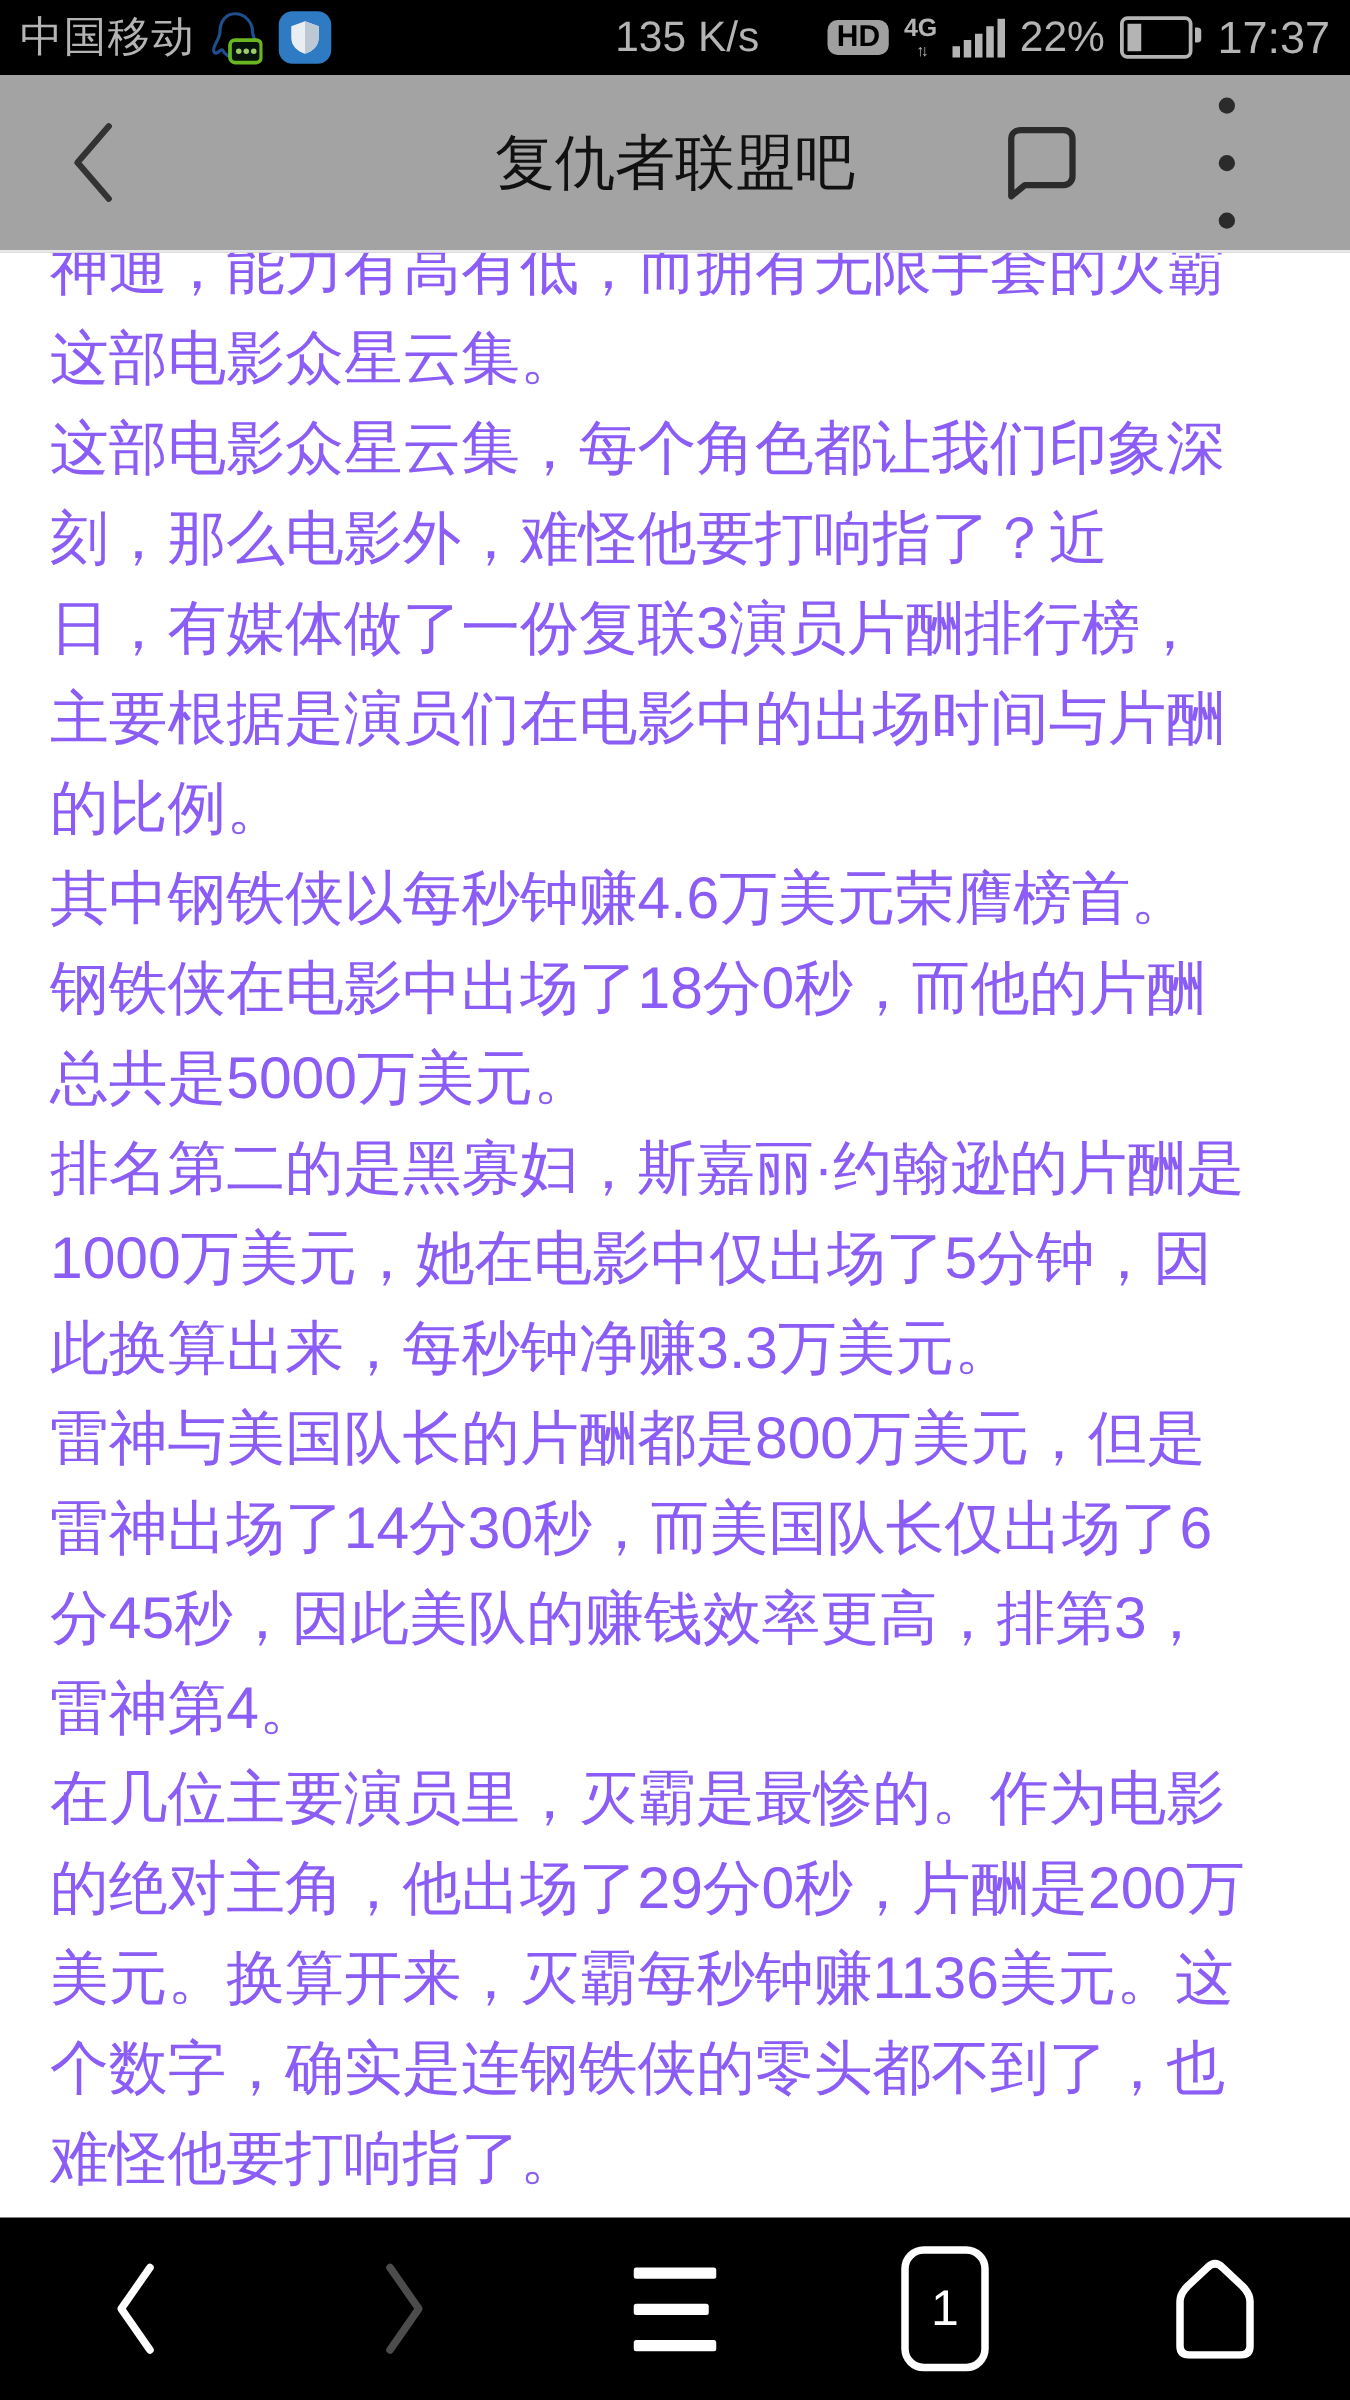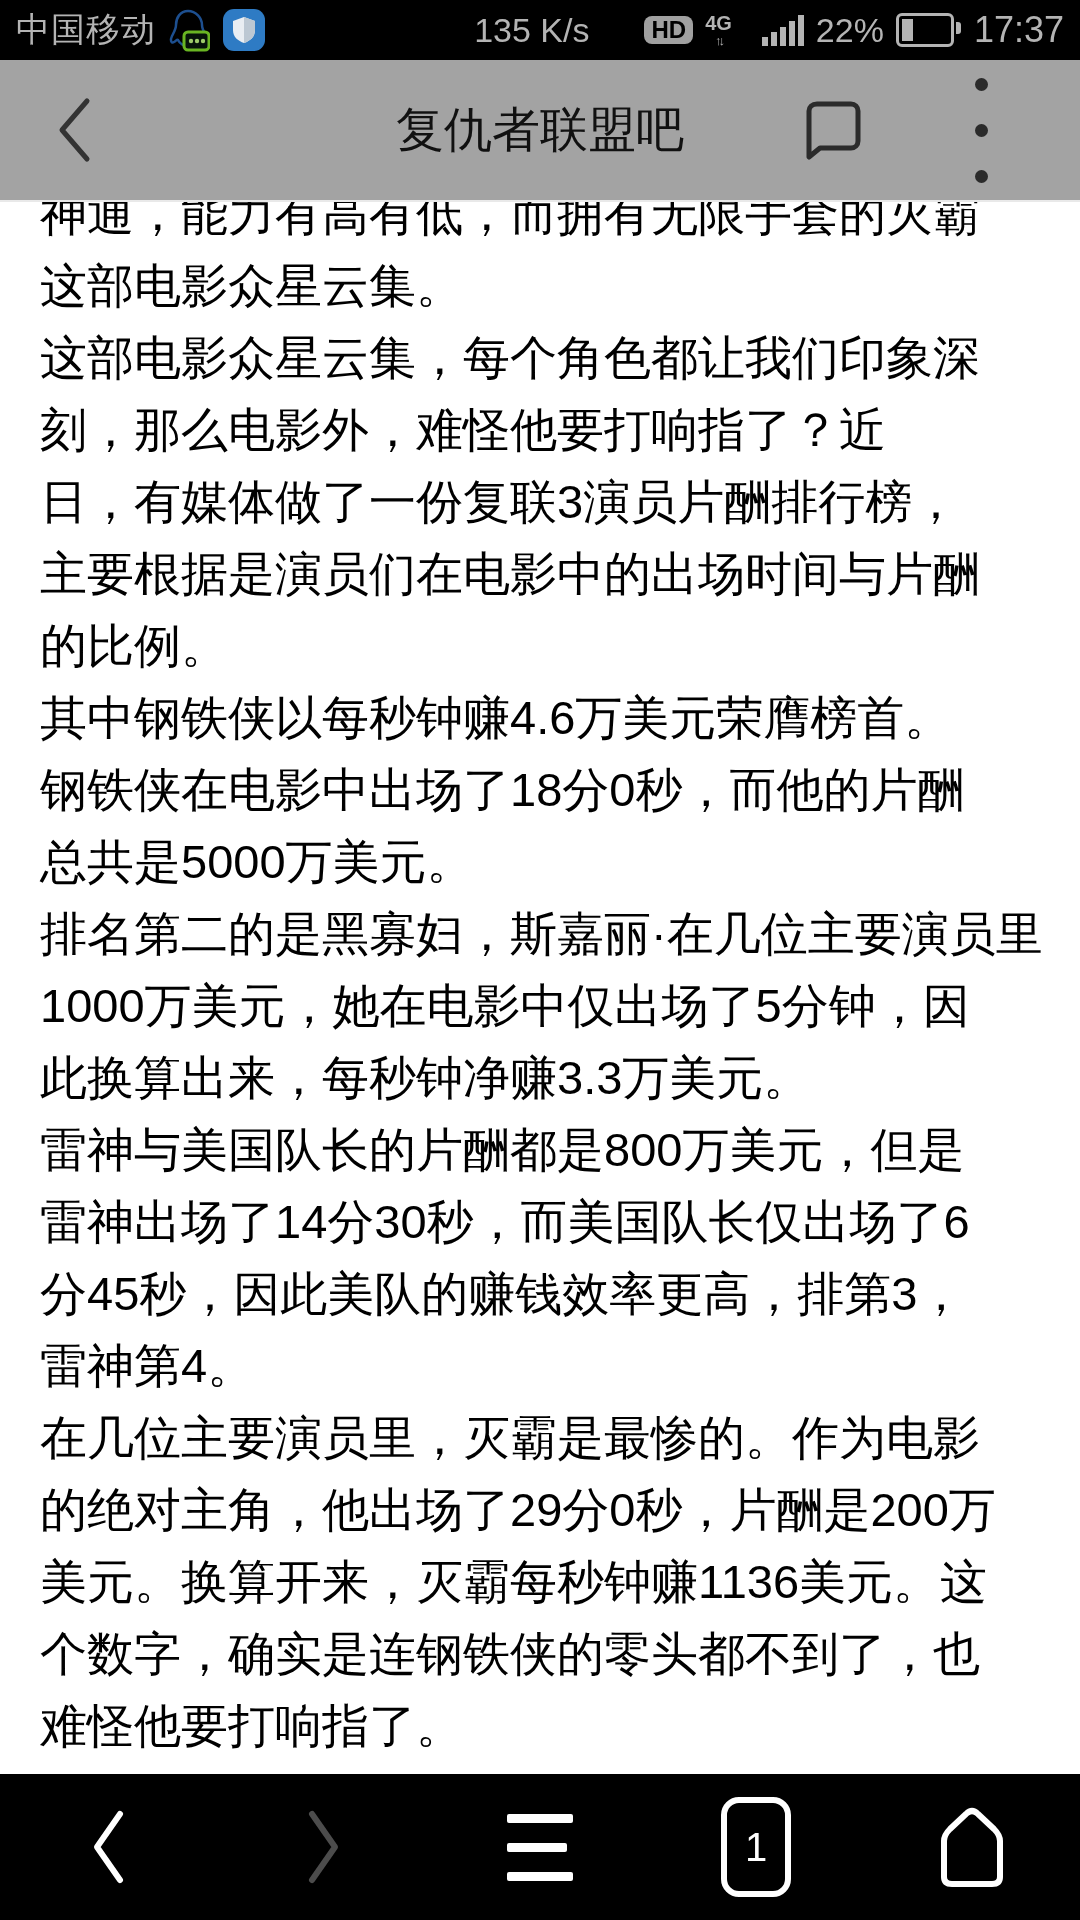--- a/index.html
+++ b/index.html
@@ -14,21 +14,21 @@
     display:flex;justify-content:space-between;align-items:center;
     padding:0 16px;font-size:34px;gap:41px;
   }
   .sb-left,.sb-right{display:flex;align-items:center;gap:12px;}
   .sb-carrier{letter-spacing:1px;}
   .qq-icon svg,.shield-icon svg{display:block;}
   .hd-badge{
     background:#a0a0a0;color:#000;font-weight:bold;font-size:24px;
     border-radius:8px;padding:2px 7px;line-height:1;margin-left:43px;
   }
-  .net-4g{display:flex;flex-direction:column;align-items:center;line-height:1;margin-right:18px;}
+  .net-4g{display:flex;flex-direction:column;align-items:center;line-height:1;margin-right:0;}
   .net-4g .g{font-size:20px;font-weight:bold;}
   .net-4g .arrows{font-size:13px;letter-spacing:-3px;margin-top:1px;}
   .sig-bars{display:flex;align-items:flex-end;gap:3px;height:32px;}
   .sig-bars i{width:6px;background:#b4b4b4;display:block;}
   .bat{width:52px;height:28px;border:3px solid #b4b4b4;border-radius:6px;position:relative;margin-right:8px;}
   .bat .fill{position:absolute;left:3px;top:3px;bottom:3px;width:11px;background:#b4b4b4;}
   .bat::after{content:"";position:absolute;right:-10px;top:6px;width:5px;height:12px;background:#b4b4b4;border-radius:0 3px 3px 0;}
   .sb-time{font-size:36px;}
   
   .nav-bar{
@@ -40,21 +40,21 @@
     position:absolute;left:0;right:0;text-align:center;
     font-size:48px;color:#111;font-weight:400;margin:0;
   }
   .nav-msg{position:absolute;left:804px;top:0;bottom:0;display:flex;align-items:center;background:none;border:none;padding:0;cursor:pointer;}
   .nav-more{position:absolute;left:975px;top:0;bottom:0;display:flex;flex-direction:column;justify-content:center;gap:33px;background:none;border:none;padding:0;cursor:pointer;}
   .nav-more i{width:13px;height:13px;border-radius:50%;background:#2b2b2b;display:block;}
   
   .content{flex:1 1 auto;overflow:hidden;padding:0 40px;background:#fff;}
   .article{margin-top:-24px;}
   .line{
-    font-size:47px;line-height:72px;color:#000000;white-space:nowrap;
+    font-size:47px;line-height:72px;color:#8b5cf6;white-space:nowrap;
     font-weight:400;
   }
   
   .bottom-bar{
     height:146px;background:#000;flex:0 0 auto;
     display:flex;align-items:center;
   }
   .bb-btn{flex:1;display:flex;justify-content:center;align-items:center;background:none;border:none;padding:0;cursor:pointer;height:100%;}
   .tabs-box{
     width:58px;height:88px;border:6px solid #fff;border-radius:18px;
@@ -134,21 +134,21 @@
     <div class="line">神通，能力有高有低，而拥有无限手套的灭霸</div>
         <div class="line">这部电影众星云集。</div>
         <div class="line">这部电影众星云集，每个角色都让我们印象深</div>
         <div class="line">刻，那么电影外，难怪他要打响指了？近</div>
         <div class="line">日，有媒体做了一份复联3演员片酬排行榜，</div>
         <div class="line">主要根据是演员们在电影中的出场时间与片酬</div>
         <div class="line">的比例。</div>
         <div class="line">其中钢铁侠以每秒钟赚4.6万美元荣膺榜首。</div>
         <div class="line">钢铁侠在电影中出场了18分0秒，而他的片酬</div>
         <div class="line">总共是5000万美元。</div>
-        <div class="line">排名第二的是黑寡妇，斯嘉丽·在几位主要演员里</div>
+        <div class="line">排名第二的是黑寡妇，斯嘉丽·约翰逊的片酬是</div>
         <div class="line">1000万美元，她在电影中仅出场了5分钟，因</div>
         <div class="line">此换算出来，每秒钟净赚3.3万美元。</div>
         <div class="line">雷神与美国队长的片酬都是800万美元，但是</div>
         <div class="line">雷神出场了14分30秒，而美国队长仅出场了6</div>
         <div class="line">分45秒，因此美队的赚钱效率更高，排第3，</div>
         <div class="line">雷神第4。</div>
         <div class="line">在几位主要演员里，灭霸是最惨的。作为电影</div>
         <div class="line">的绝对主角，他出场了29分0秒，片酬是200万</div>
         <div class="line">美元。换算开来，灭霸每秒钟赚1136美元。这</div>
         <div class="line">个数字，确实是连钢铁侠的零头都不到了，也</div>

